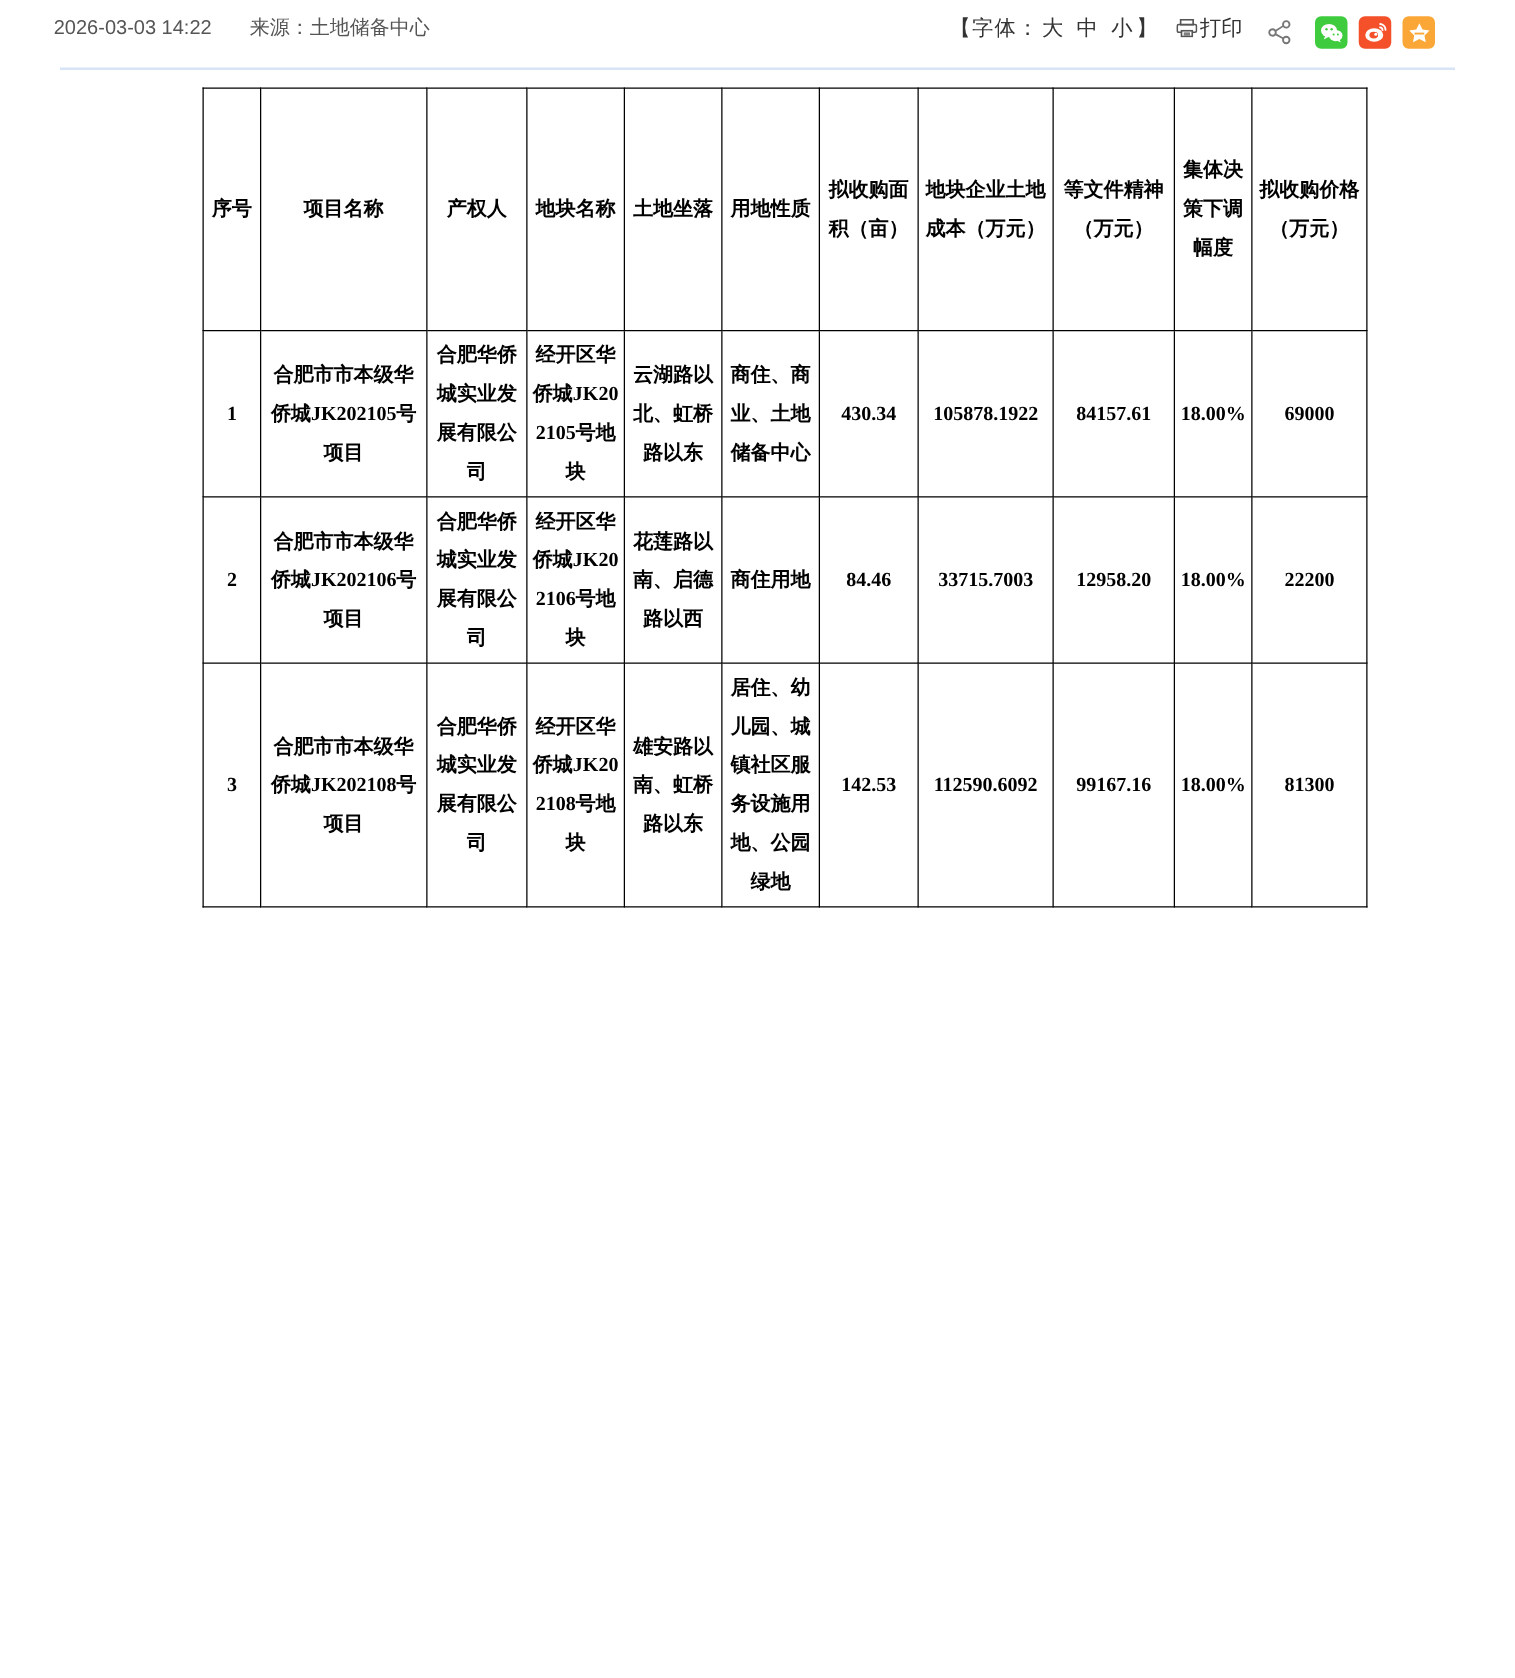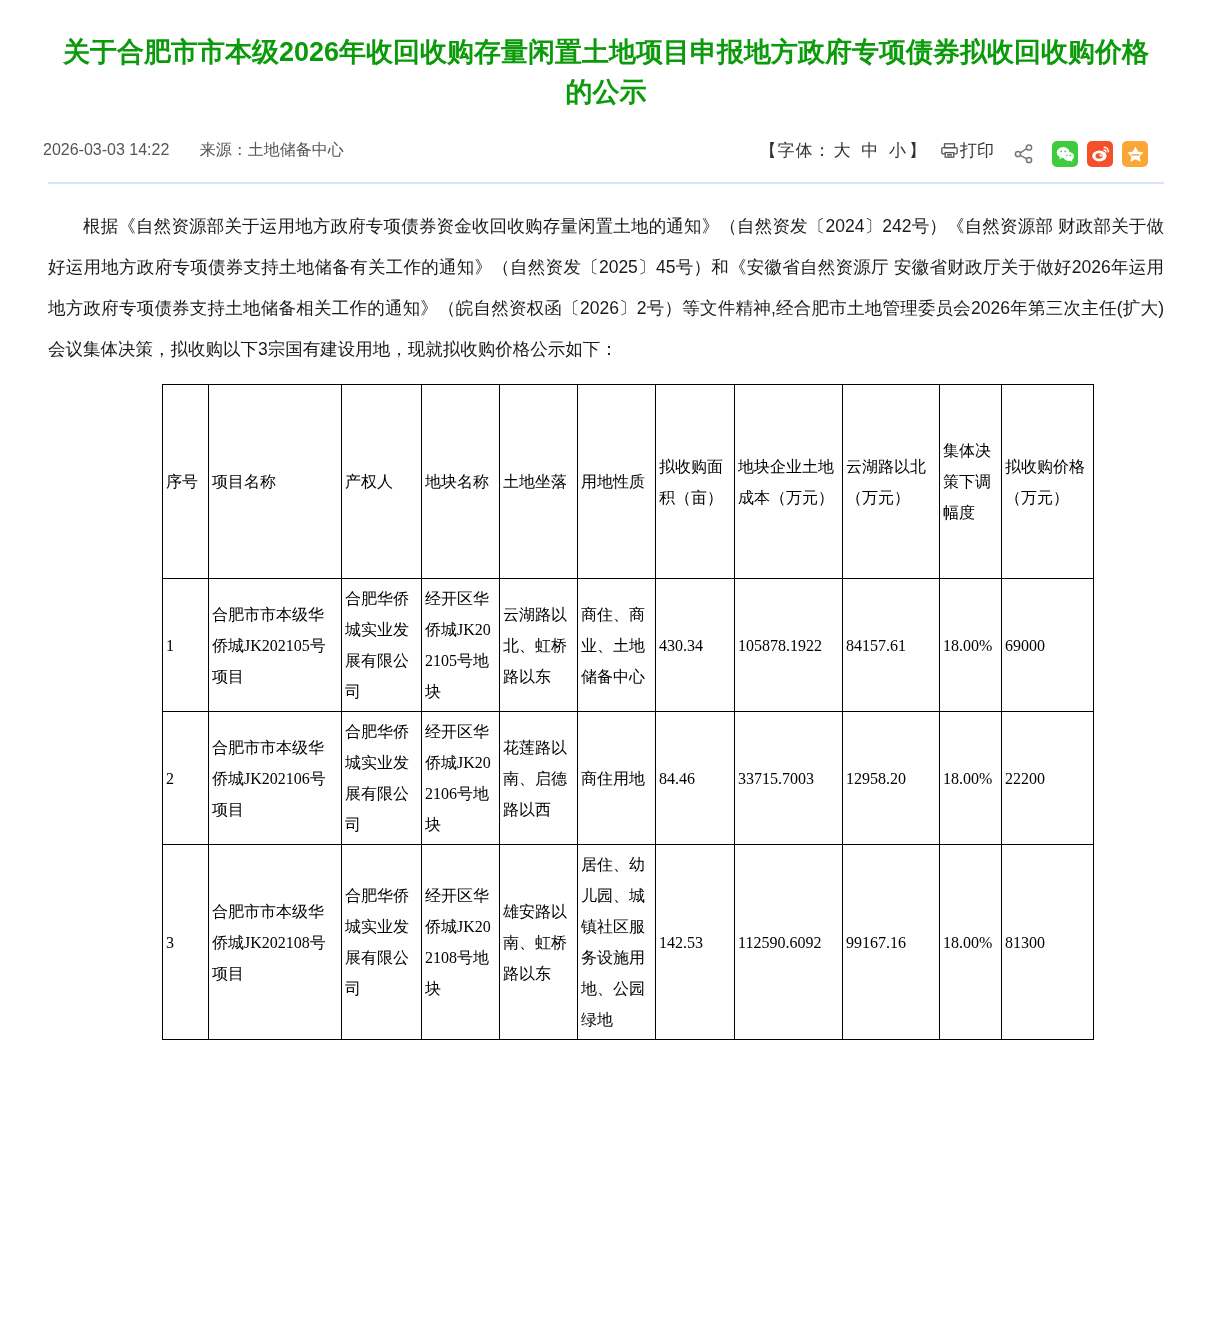--- a/index.html
+++ b/index.html
@@ -139,26 +139,26 @@
   }
   table.data {
     border-collapse: collapse;
     table-layout: fixed;
     width: 891px;
     font-family: "Liberation Serif", serif;
     font-size: 16px;
   }
   table.data th, table.data td {
     border: 1.6px solid #000000;
-    text-align: left;
+    text-align: center;
     vertical-align: middle;
     padding: 4px 3px;
     line-height: 31px;
     word-break: break-all;
-    font-weight: normal;
+    font-weight: bold;
   }
   table.data thead th {
     height: 185px;
   }
   .c-idx   { width: 46px; }
   .c-name  { width: 133px; }
   .c-owner { width: 80px; }
   .c-plot  { width: 78px; }
   .c-loc   { width: 78px; }
   .c-use   { width: 78px; }
@@ -166,21 +166,20 @@
   .c-cost  { width: 108px; }
   .c-eval  { width: 97px; }
   .c-adj   { width: 62px; }
   .c-price { width: 92px; }
 </style>
 </head>
 <body>
 
 <div class="page">
 
-  <h1 class="title">关于合肥市市本级2026年收回收购存量闲置土地项目申报地方政府专项债券拟收回收购价格的公示</h1>
 
   <div class="metabar">
     <div class="meta-left">
       <span class="meta-date">2026-03-03 14:22</span>
       <span class="meta-source">来源：土地储备中心</span>
     </div>
 
     <div class="meta-right">
       <div class="fontsize-group">
         <span>【字体：</span><span class="fs-opt">大</span>
@@ -240,21 +239,20 @@
             <polygon points="9.5,1.6 12.0,6.6 17.6,7.4 13.6,11.3 14.6,16.8 9.5,14.2 4.4,16.8 5.4,11.3 1.4,7.4 7.0,6.6" fill="#ffffff"></polygon>
             <rect x="5.6" y="9.1" width="7.8" height="1.5" fill="#fba737"></rect>
           </svg>
         </span>
       </div>
     </div>
   </div>
 
   <div class="divider"></div>
 
-  <p class="body-text">根据《自然资源部关于运用地方政府专项债券资金收回收购存量闲置土地的通知》（自然资发〔2024〕242号）《自然资源部 财政部关于做好运用地方政府专项债券支持土地储备有关工作的通知》（自然资发〔2025〕45号）和《安徽省自然资源厅 安徽省财政厅关于做好2026年运用地方政府专项债券支持土地储备相关工作的通知》（皖自然资权函〔2026〕2号）等文件精神,经合肥市土地管理委员会2026年第三次主任(扩大)会议集体决策，拟收购以下3宗国有建设用地，现就拟收购价格公示如下：</p>
 
   <div class="table-wrap">
     <table class="data">
       <colgroup>
         <col class="c-idx">
           <col class="c-name">
           <col class="c-owner">
           <col class="c-plot">
         <col class="c-loc">
           <col class="c-use">
@@ -267,21 +265,21 @@
       <thead>
         <tr>
           <th>序号</th>
           <th>项目名称</th>
           <th>产权人</th>
           <th>地块名称</th>
           <th>土地坐落</th>
           <th>用地性质</th>
           <th>拟收购面积（亩）</th>
           <th>地块企业土地成本（万元）</th>
-          <th>云湖路以北（万元）</th>
+          <th>等文件精神（万元）</th>
           <th>集体决策下调幅度</th>
           <th>拟收购价格（万元）</th>
         </tr>
       </thead>
       <tbody>
         <tr>
           <td>1</td>
           <td>合肥市市本级华侨城JK202105号项目</td>
           <td>合肥华侨城实业发展有限公司</td>
           <td>经开区华侨城JK202105号地块</td>

